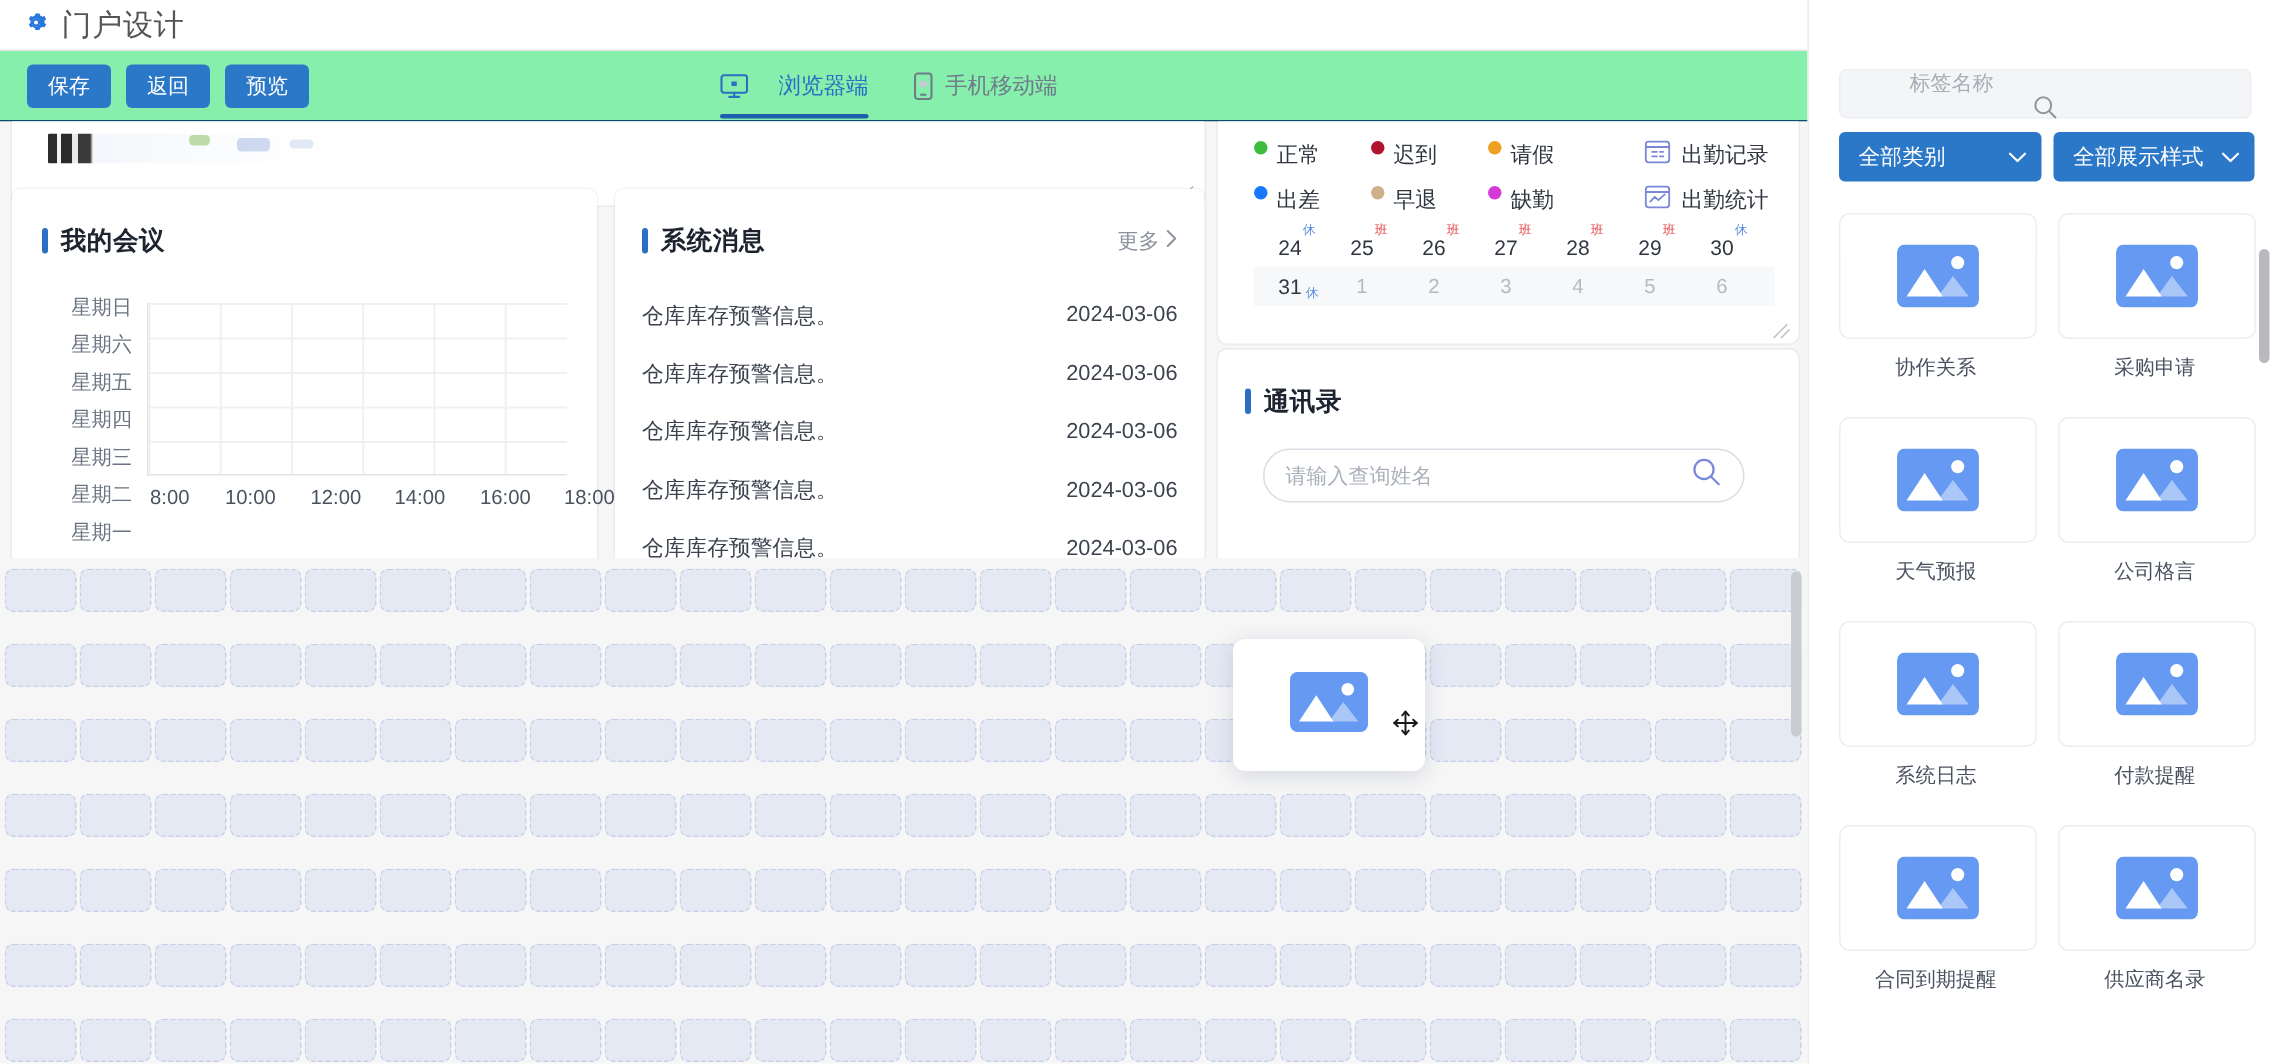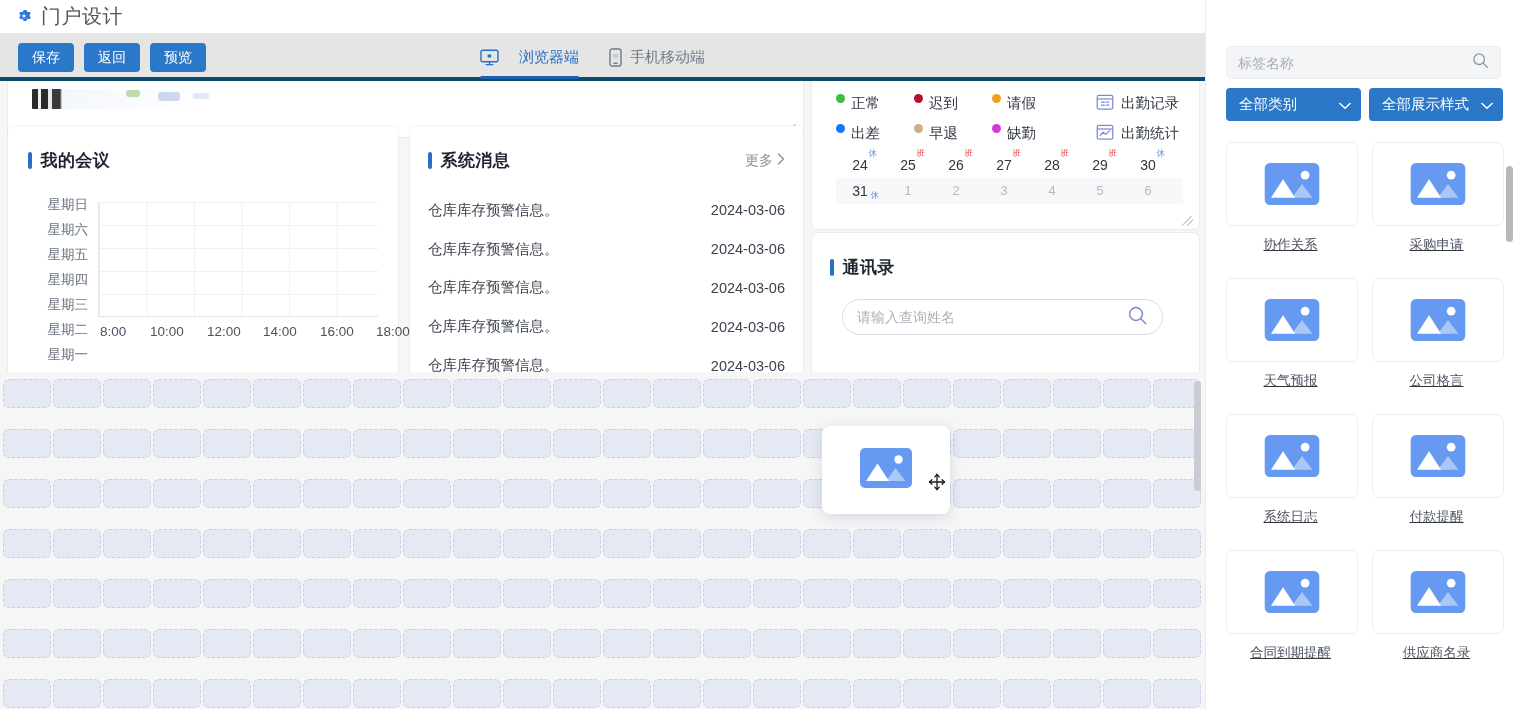--- a/index.html
+++ b/index.html
@@ -18,21 +18,21 @@
     position: absolute; left: 0; top: 0; width: 1518px; height: 34px;
     background: #ffffff; border-bottom: 1px solid #e8e8e8;
     display: flex; align-items: center; padding-left: 16px; gap: 9px;
   }
   .gear-glyph { color: #2677d9; font-size: 15px; line-height: 1; }
   .titlebar-title { font-size: 20px; color: #555; letter-spacing: .5px; }
 
   
   .toolbar {
     position: absolute; left: 0; top: 34px; width: 1518px; height: 47px;
-    background: #e5e5e5; border-bottom: 4px solid #0c4a6e;
+    background: #86efac; border-bottom: 1px solid #0c4a6e;
   }
   .btn-group { position: absolute; left: 18px; top: 9px; display: flex; gap: 10px; }
   .tbtn {
     background: #2b77c8; color: #fff; border: none; border-radius: 4px;
     font-size: 14px; padding: 5px 14px 6px; cursor: pointer;
     font-family: inherit; line-height: 1.3;
   }
   .tabs { position: absolute; left: 480px; top: 0; height: 47px; display: flex; gap: 30px; align-items: center; }
   .tab { display: flex; align-items: center; gap: 8px; height: 47px; cursor: pointer; position: relative; }
   .tab .tlabel { font-size: 15px; color: #6f7b8a; }
@@ -181,41 +181,41 @@
   }
 
   
   .rpanel {
     position: absolute; left: 1205px; top: 0; width: 313px; height: 709px;
     background: #fff; border-left: 1px solid #ececec;
   }
   .rp-search {
     position: absolute; left: 20px; top: 46px; width: 275px; height: 33px;
     background: #f4f5f7; border: 1px solid #eceef1; border-radius: 5px;
-    display: flex; align-items: center; padding: 0 11px;
+    display: flex; align-items: center; padding: 0 11px; flex-direction: column;
   }
   .rp-search input {
     flex: 1; border: none; background: transparent; outline: none;
     font-size: 14px; color: #333; font-family: inherit;
   }
   .rp-search input::placeholder { color: #a8aeb7; }
   .rp-filters { position: absolute; left: 20px; top: 88px; display: flex; gap: 8px; }
   .rp-sel {
     height: 33px; background: #2b77c8; color: #fff; border-radius: 4px;
     display: flex; align-items: center; justify-content: space-between;
     padding: 0 10px 0 13px; font-size: 14.5px; cursor: pointer; gap: 10px;
   }
   #sel-category { width: 135px; }
   #sel-style { width: 134px; }
   .rp-list {
     position: absolute; left: 0; top: 132px; width: 313px; height: 577px;
     overflow: hidden; padding: 0 20px;
   }
   .wgrid { display: grid; grid-template-columns: 132px 132px; gap: 24px 14px; padding-top: 10px; }
-  .wcell { width: 129px; text-decoration: underline; }
+  .wcell { width: 129px; }
   .wtile {
     width: 132px; height: 84px; border: 1px solid #eceef2; border-radius: 7px;
     background: #fff; display: flex; align-items: center; justify-content: center;
     cursor: pointer;
   }
   .wlabel { text-align: center; font-size: 13.5px; color: #4a5260; margin-top: 10px; }
   .rp-scroll {
     position: absolute; right: 5px; top: 166px; width: 7px; height: 76px;
     background: #b7b9bd; border-radius: 4px;
   }

